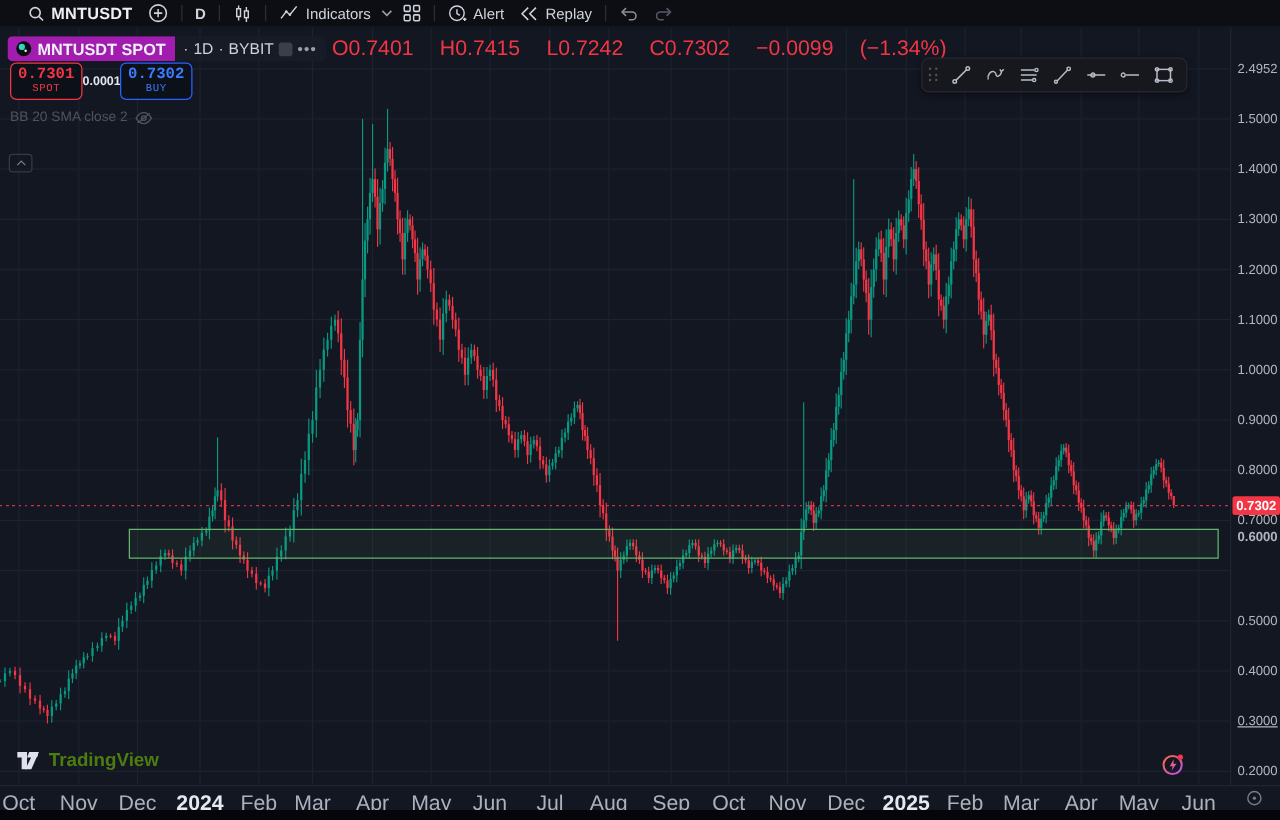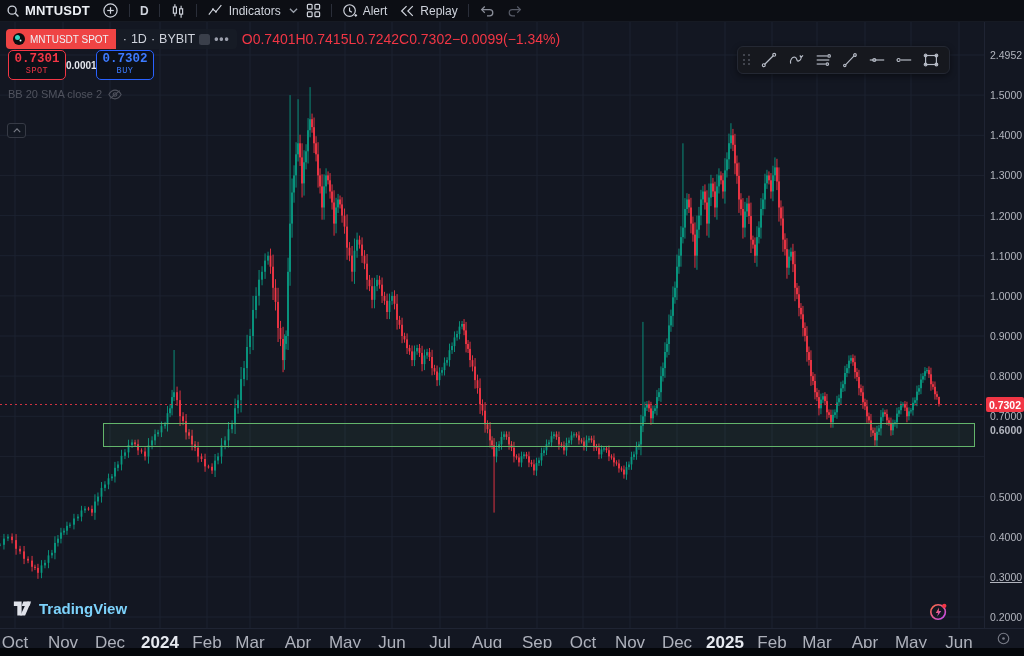--- a/index.html
+++ b/index.html
@@ -2,48 +2,48 @@
 <html><head>
 <meta charset="utf-8">
 <style>
   *{margin:0;padding:0;box-sizing:border-box}
   html,body{width:1024px;height:656px;overflow:hidden;background:#131722;
     font-family:"Liberation Sans","DejaVu Sans",sans-serif;-webkit-font-smoothing:antialiased}
   .app{position:relative;width:1024px;height:656px;color:#d1d4dc}
 
   
   .topbar{position:absolute;top:0;left:0;right:0;height:22px;background:#0c0e14;
-    border-bottom:1px solid #161a23;display:flex;align-items:center;padding:0 0;z-index:40}
+    border-bottom:1px solid #161a23;display:flex;align-items:center;padding:0 16px;z-index:40}
   .tb-btn{display:flex;align-items:center;gap:5px;height:22px;padding:0 6px;background:transparent;
     border:none;color:#cfd3dc;font-size:12px;cursor:pointer;font-family:inherit}
   .tb-btn svg{display:block}
   .tb-sym{font-weight:bold;font-size:13px;color:#eceff4;letter-spacing:.2px}
   .tb-sep{width:1px;height:13px;background:#2a2e39;margin:0 4px;flex:0 0 auto}
   .tb-dim{color:#6b6f7b}
 
   
   .chart-area{position:absolute;top:22px;left:0;width:984px;height:606px;overflow:hidden}
   #chart-svg{position:absolute;top:0;left:0}
   .zone-rect{position:absolute;border:1.5px solid #63b56b;background:rgba(99,181,107,0.07);z-index:5}
   .price-dotted{position:absolute;left:0;width:984px;height:1px;z-index:6;
     background-image:repeating-linear-gradient(90deg,#f23645 0 2px,transparent 2px 5px);opacity:.85}
 
   
   .legend{position:absolute;top:7px;left:6px;display:flex;align-items:center;gap:5px;z-index:20}
   .legend-pill{display:flex;align-items:center;height:20px;background:rgba(24,28,38,.85);
     border-radius:4px;overflow:hidden;cursor:pointer}
-  .legend-seg-main{display:flex;align-items:center;gap:5px;background:#ef4444;height:100%;
-    padding:0 7px;font-size:10px;font-weight:normal;color:#eef1f5}
+  .legend-seg-main{display:flex;align-items:center;gap:5px;background:#a21caf;height:100%;
+    padding:0 7px;font-size:13px;font-weight:bold;color:#eef1f5}
   .legend-seg-rest{display:flex;align-items:center;gap:4px;padding:0 7px;font-size:12.5px;color:#cfd3dc}
   .mnt-logo{width:12px;height:12px;border-radius:50%;background:#0b0e11;position:relative;flex:0 0 auto}
   .mnt-logo::after{content:"";position:absolute;left:2px;top:2px;width:5px;height:5px;border-radius:50%;
     background:#34d3c3;box-shadow:3px 3px 0 -1.5px #e8fefb}
   .legend-flag{width:11px;height:11px;border-radius:2.5px;background:#3a3f4a}
   .legend-more{color:#9a9eab;font-size:12px;letter-spacing:1px;font-weight:bold;cursor:pointer}
-  .ohlc{display:flex;gap:0;font-size:14px;color:#f23645;white-space:nowrap}
+  .ohlc{display:flex;gap:21px;font-size:17px;color:#f23645;white-space:nowrap}
 
   
   .trade-row{position:absolute;top:28px;left:8px;display:flex;align-items:center;z-index:20}
   .trade-btn{width:58px;height:30px;border-radius:5px;background:rgba(12,15,22,.85);display:flex;
     flex-direction:column;align-items:center;justify-content:center;line-height:1.1;cursor:pointer;font-family:Liberation Mono, monospace}
   .trade-btn .p{font-size:12.5px;font-weight:bold}
   .trade-btn .s{font-size:8.5px;letter-spacing:.5px}
   .sell{border:1px solid #f23645;color:#f23645}
   .buy{border:1px solid #2962ff;color:#3d7bff}
   .spread{width:30px;text-align:right;font-size:10px;font-weight:bold;color:#e3e6ec}
@@ -58,21 +58,21 @@
   .draw-toolbar{position:absolute;top:24px;left:737px;height:28px;display:flex;align-items:center;
     background:#16181e;border:1px solid #242833;border-radius:6px;padding:0 5px;gap:1px;z-index:25;
     box-shadow:0 2px 6px rgba(0,0,0,.45)}
   .draw-btn{width:26px;height:24px;display:flex;align-items:center;justify-content:center;background:none;
     border:none;color:#b7bcc7;cursor:pointer;border-radius:4px}
   .drag-dots{display:grid;grid-template-columns:repeat(2,3px);grid-auto-rows:3px;gap:1.5px;margin-right:4px;cursor:grab}
   .drag-dots i{width:2px;height:2px;border-radius:50%;background:#50535e}
 
   
   .watermark{position:absolute;left:13px;top:578px;display:flex;align-items:center;gap:7px;z-index:20;cursor:pointer}
-  .watermark span{font-size:15px;font-weight:bold;color:#7dd3fc}
+  .watermark span{font-size:15px;font-weight:bold;color:#4d7c0f}
   .boost{position:absolute;left:929px;top:580px;z-index:20;cursor:pointer;background:none;border:none}
 
   
   .price-axis{position:absolute;top:22px;right:0;width:40px;height:606px;border-left:1px solid #1f2433;
     background:#131722;z-index:30;cursor:ns-resize}
   .p-tick{position:absolute;left:5px;font-size:10.5px;color:#b2b5be;white-space:nowrap}
   .price-tag{position:absolute;left:1px;width:38px;height:15px;background:#f23645;color:#fff;
     font-size:10.5px;font-weight:bold;display:flex;align-items:center;justify-content:center;border-radius:2px}
 
   

